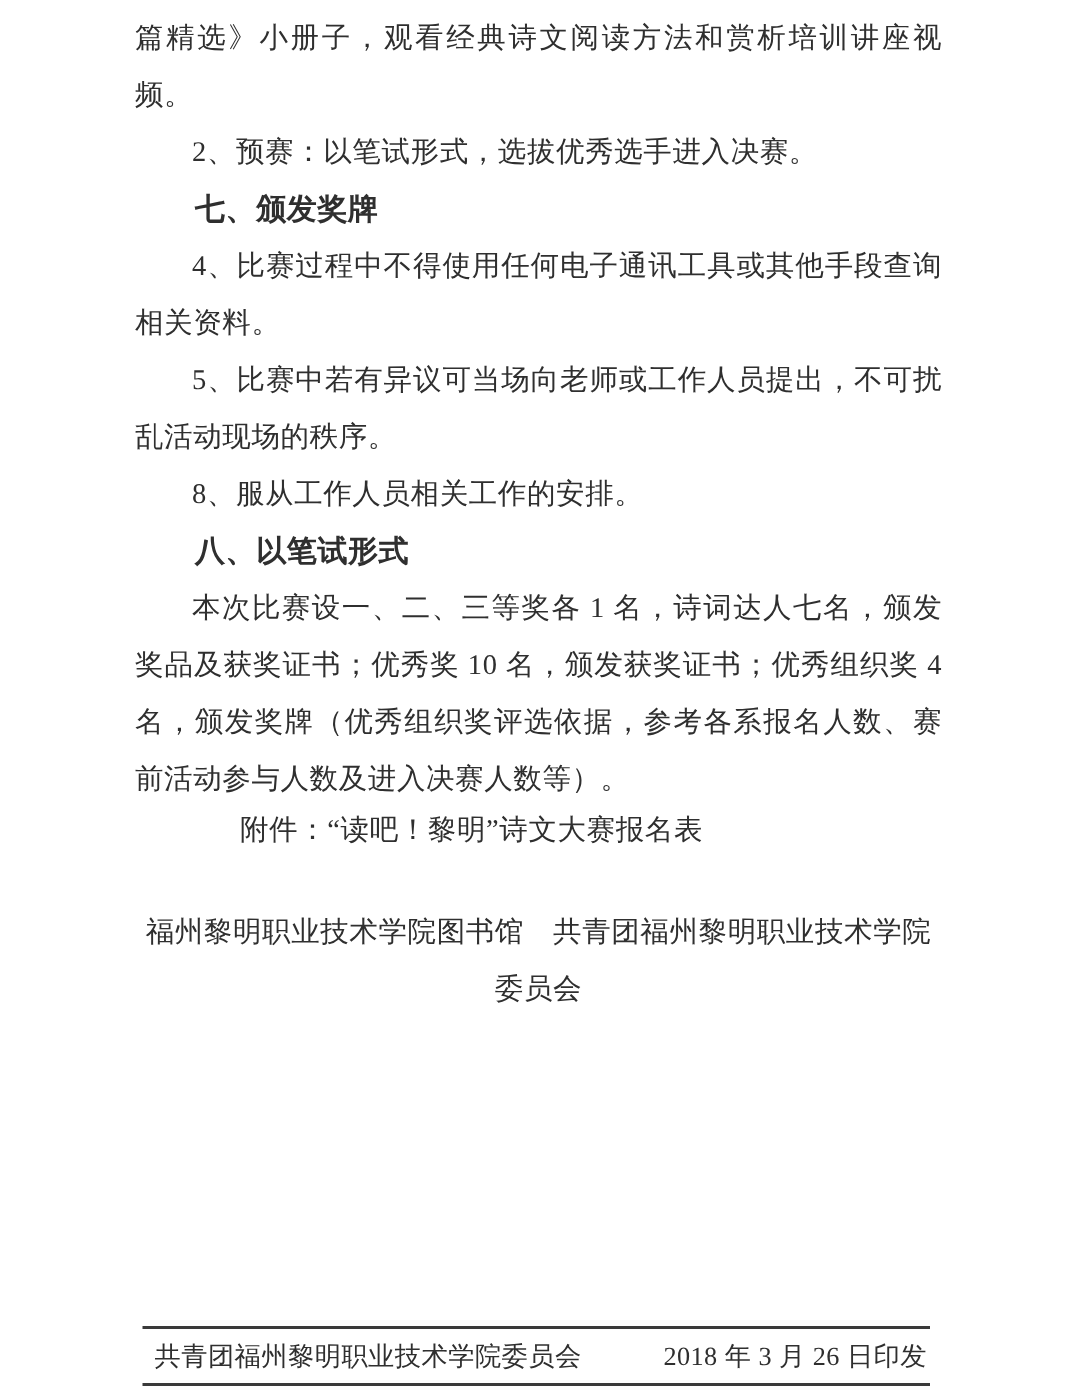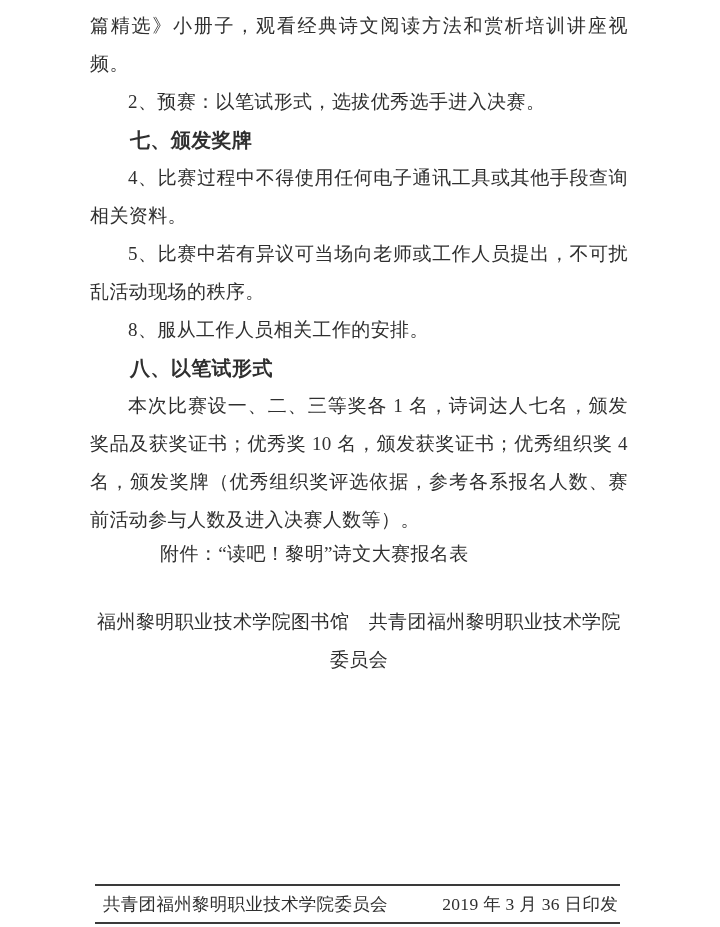--- a/index.html
+++ b/index.html
@@ -103,18 +103,18 @@
     <div class="signature-block">
       <p class="signature-line">福州黎明职业技术学院图书馆　共青团福州黎明职业技术学院委员会</p>
     </div>
 
   </div>
 
   <div class="footer">
     <div class="rule"></div>
     <div class="footer-row">
       <span>共青团福州黎明职业技术学院委员会</span>
-      <span>2019 年 3 月 36 日印发</span>
+      <span>2018 年 3 月 26 日印发</span>
     </div>
     <div class="rule"></div>
   </div>
 
 </div>
 
 </body></html>

